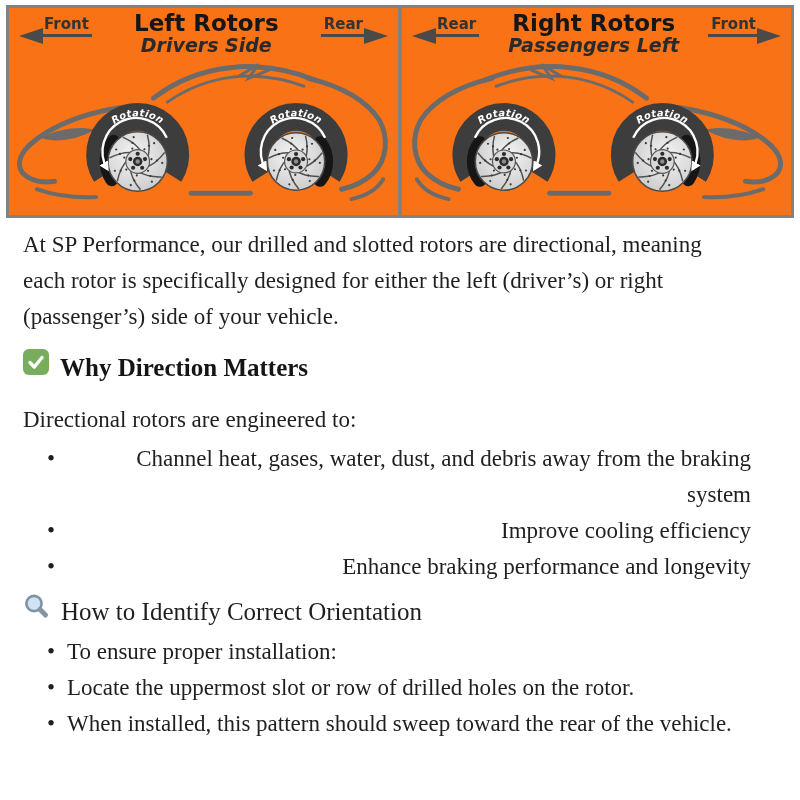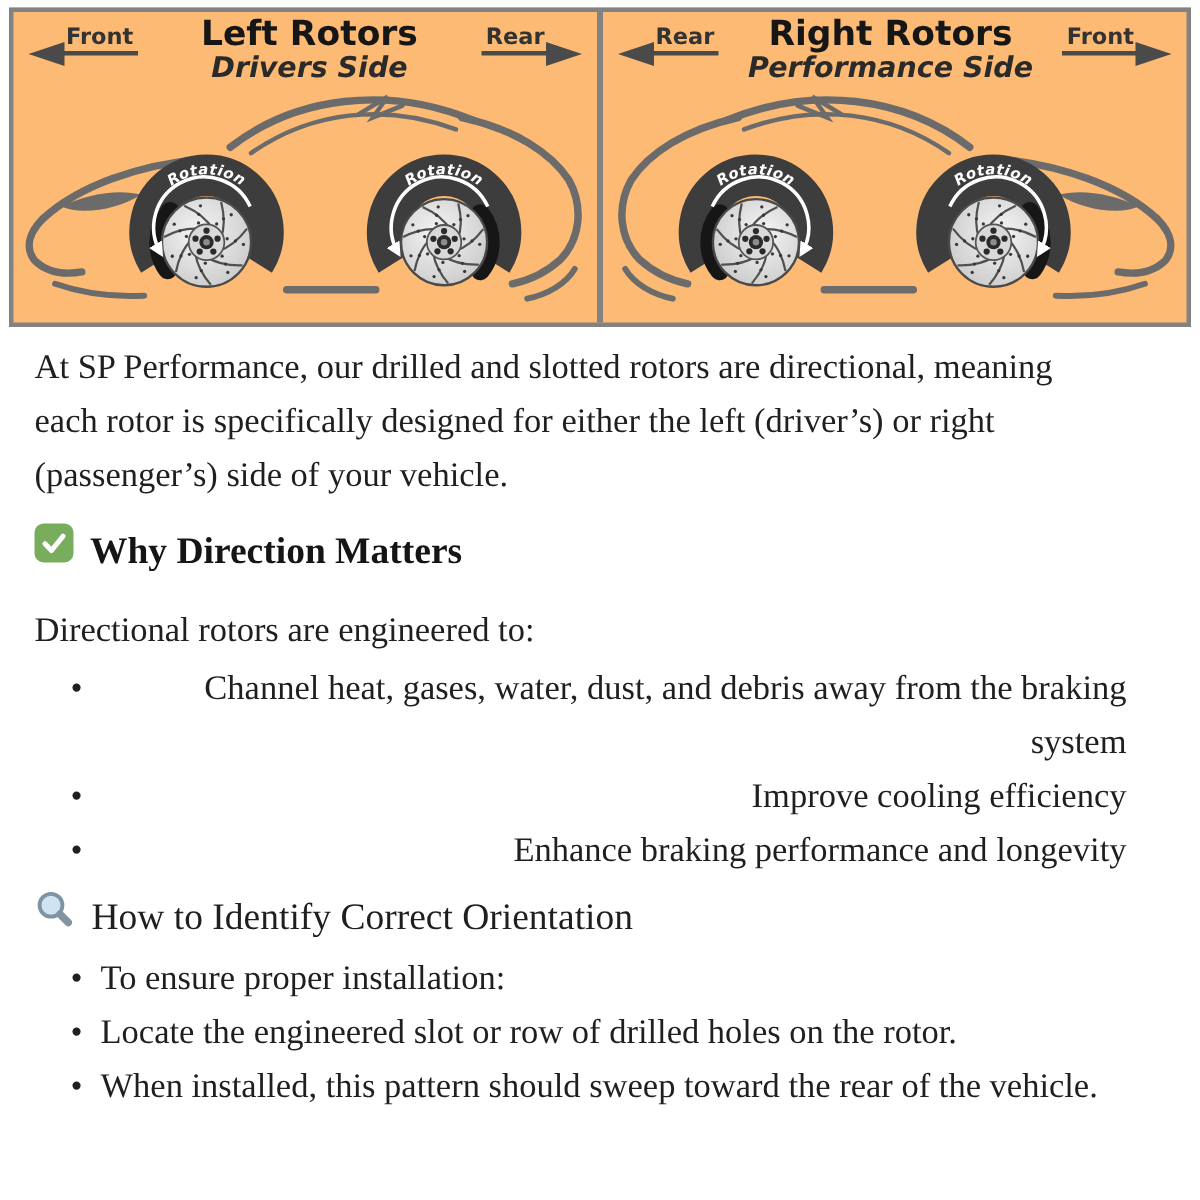--- a/index.html
+++ b/index.html
@@ -1,21 +1,21 @@
 <!DOCTYPE html>
 <html><head>
 <meta charset="utf-8">
 <style>
   html,body{margin:0;padding:0;background:#ffffff;}
   body{width:800px;height:800px;overflow:hidden;color:#1f1f1f;
        font-family:"Liberation Serif","DejaVu Serif",serif;}
 
   
   .figure{margin:5px 6px 0 6px;border:3px solid #828282;height:207px;
-          display:flex;background:#fdba74;box-sizing:content-box;}
+          display:flex;background:#f97316;box-sizing:content-box;}
   .panel{flex:1 1 50%;position:relative;overflow:hidden;}
   .panel--right{border-left:4px solid #828282;}
   .panel svg.car{position:absolute;left:0;top:0;width:100%;height:100%;display:block;}
 
   .panel-header{position:absolute;top:3px;left:0;right:0;z-index:2;
                 display:flex;justify-content:space-between;align-items:flex-start;
                 padding:0 10px;font-family:"DejaVu Sans","Liberation Sans",sans-serif;}
   .panel-titles{text-align:center;flex:1 1 auto;line-height:1.05;}
   .panel-title{font-size:23px;font-weight:700;color:#161616;letter-spacing:0;}
   .panel-subtitle{font-size:19px;font-weight:700;font-style:italic;color:#2a2a2a;margin-top:1px;}
@@ -177,21 +177,21 @@
   </div>
 
   <div class="panel panel--right">
     <div class="panel-header">
       <div class="dir">
         <span class="tri tri-left"></span>
         <span class="dir-label">Rear</span>
       </div>
       <div class="panel-titles">
         <div class="panel-title">Right Rotors</div>
-        <div class="panel-subtitle">Performance Side</div>
+        <div class="panel-subtitle">Passengers Left</div>
       </div>
       <div class="dir">
         <span class="dir-label">Front</span>
         <span class="tri tri-right"></span>
       </div>
     </div>
     <svg class="car" viewBox="0 0 393 207">
         <defs>
           <radialGradient id="p1-disc" cx="0.42" cy="0.4" r="0.75">
             <stop offset="0%" stop-color="#f5f5f5"></stop>
@@ -328,17 +328,17 @@
       <svg width="27" height="27" viewBox="0 0 27 27">
         <circle cx="11" cy="10.5" r="7.6" fill="#cfe3f4" stroke="#7e93a3" stroke-width="2.6"></circle>
         <line x1="17" y1="16.5" x2="22.5" y2="22" stroke="#8494a3" stroke-width="5" stroke-linecap="round"></line>
       </svg>
     </span>
     <span>How to Identify Correct Orientation</span>
   </h2>
 
   <ul class="bullets bullets--how">
     <li>To ensure proper installation:</li>
-    <li>Locate the engineered slot or row of drilled holes on the rotor.</li>
+    <li>Locate the uppermost slot or row of drilled holes on the rotor.</li>
     <li>When installed, this pattern should sweep toward the rear of the vehicle.</li>
   </ul>
 
 </main>
 
 </body></html>

